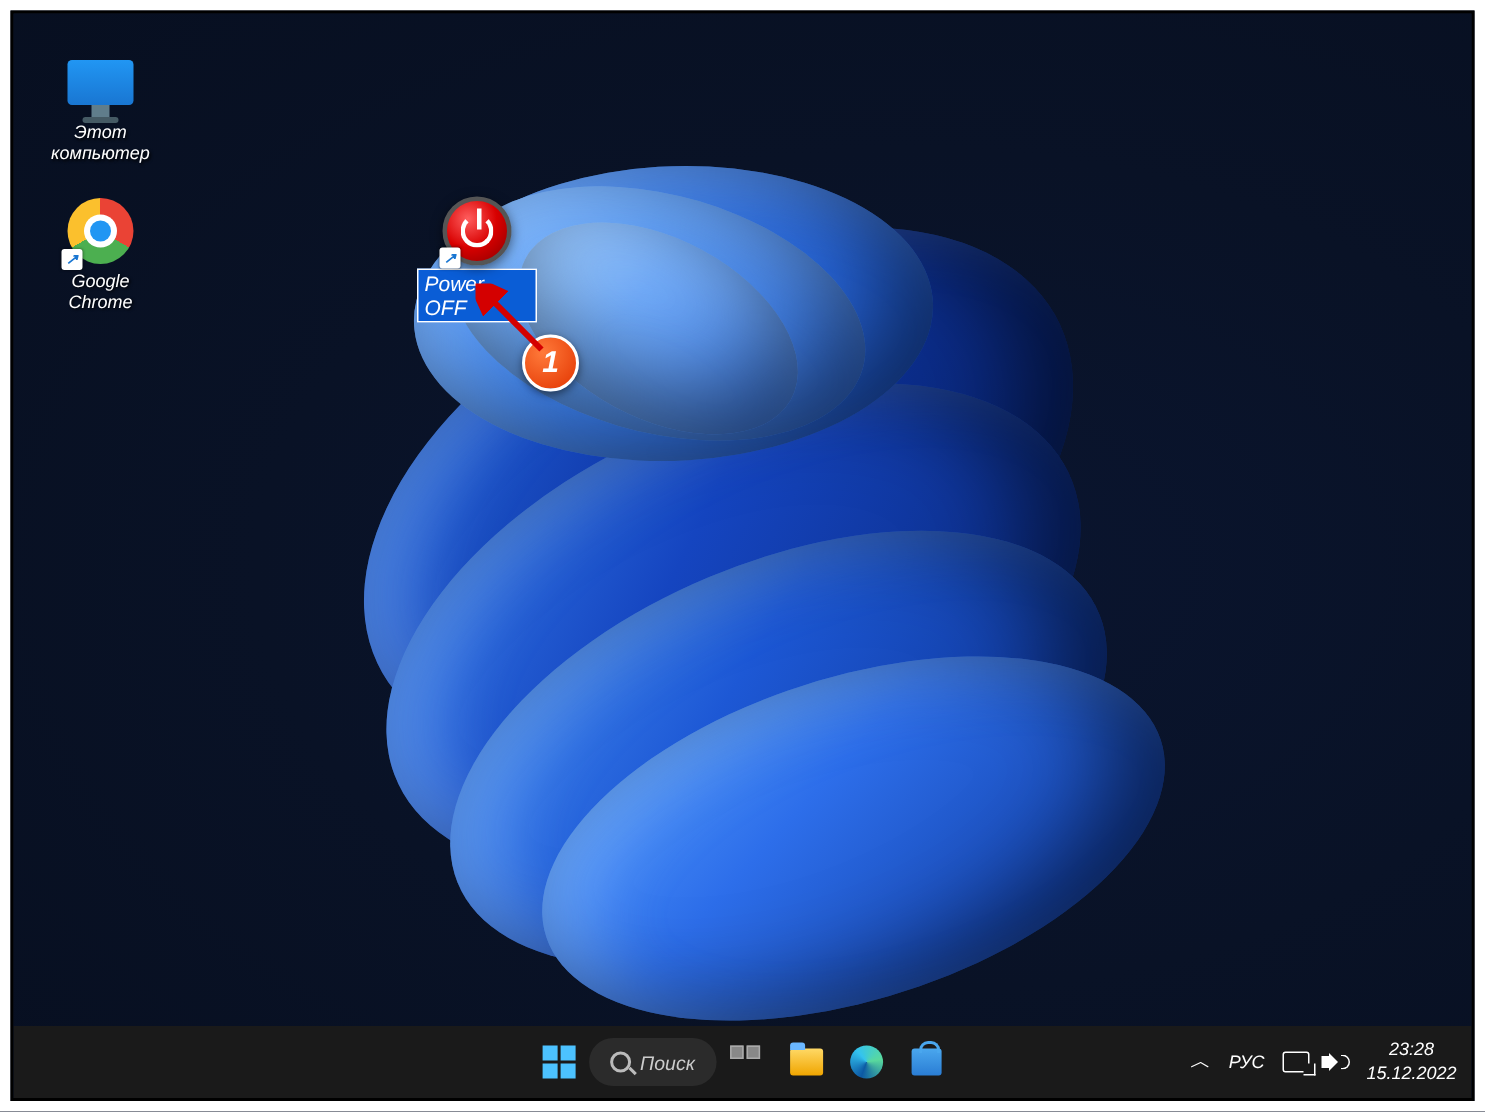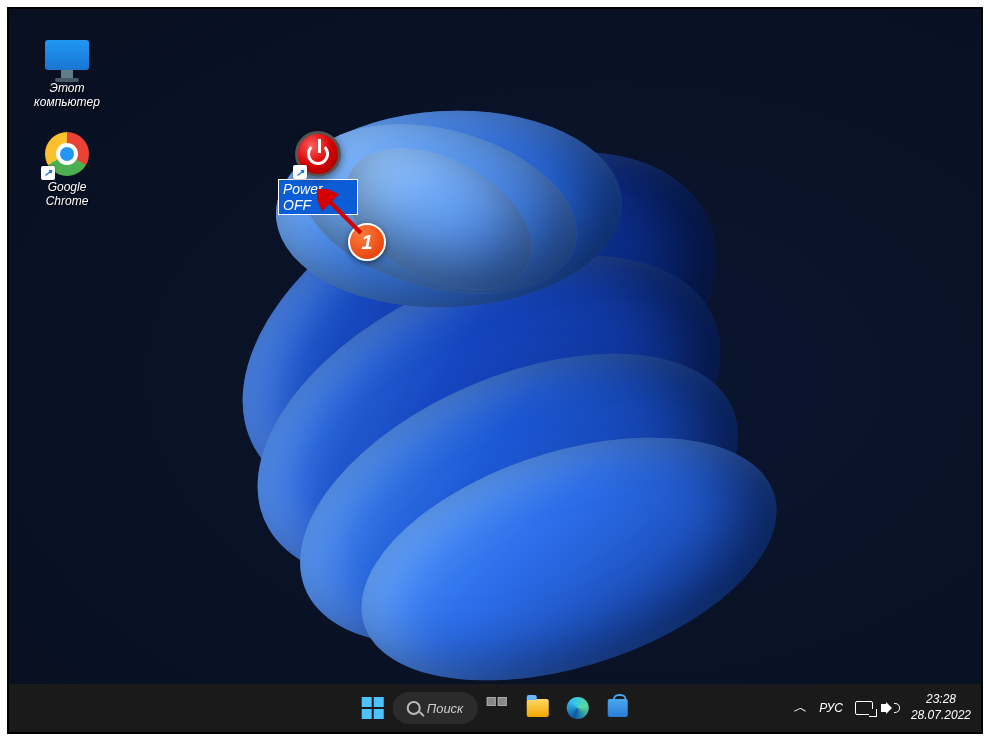--- a/index.html
+++ b/index.html
@@ -209,17 +209,17 @@
         <div class="lang">РУС</div>
         <div class="net-ico">
           <div class="net"></div>
           <div class="vol">
               <div class="vol-wave"></div>
             </div>
         </div>
       </div>
       <div class="clock">
         <div>23:28</div>
-        <div>28.07.2022</div>
+        <div>15.12.2022</div>
       </div>
     </div>
   </div>
 </div>
 
 </body></html>

